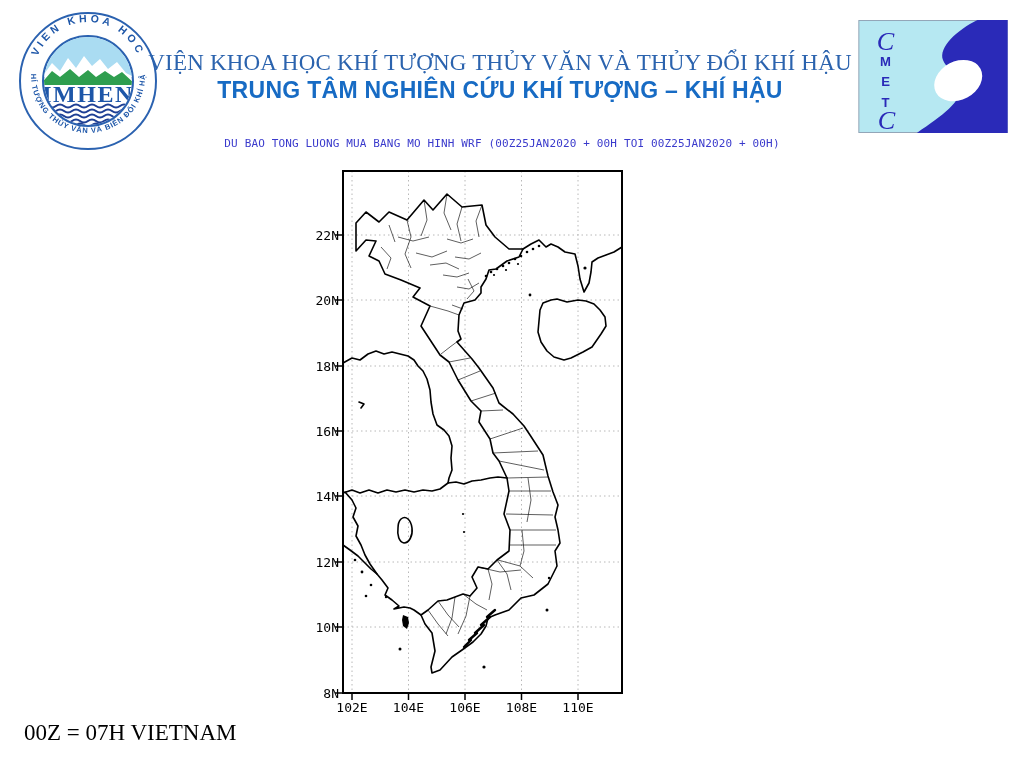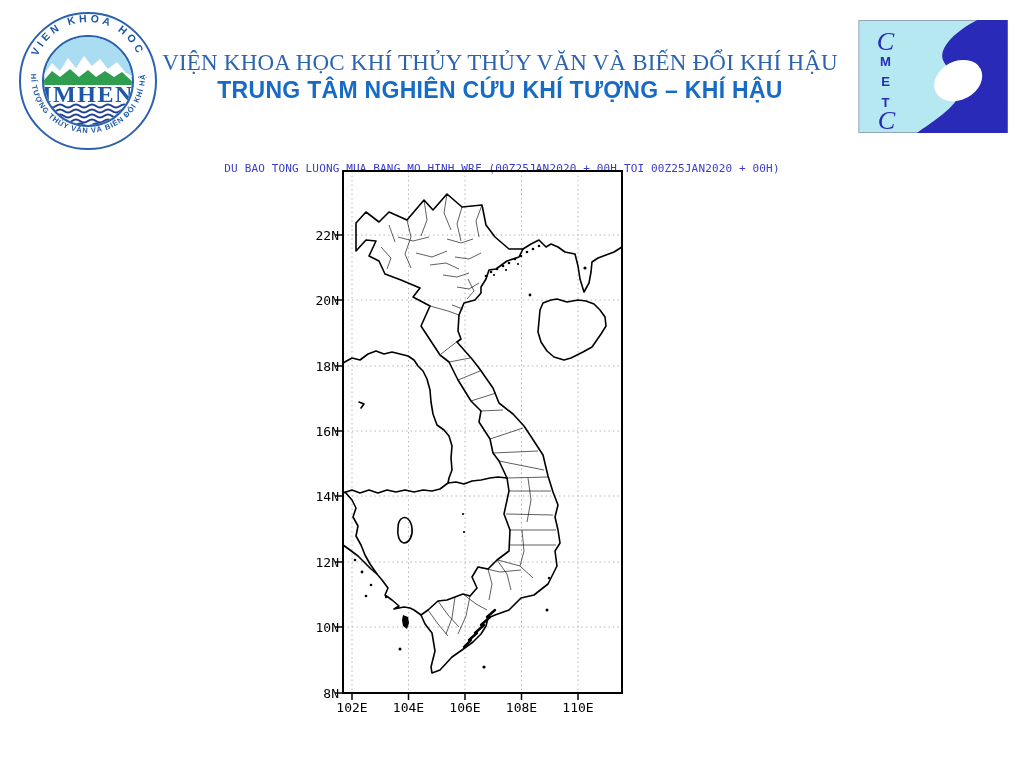--- a/index.html
+++ b/index.html
@@ -6,21 +6,21 @@
   .canvas{position:relative;width:1024px;height:768px;background:#ffffff;overflow:hidden;
           font-family:"Liberation Sans","DejaVu Sans",sans-serif;}
   .hline1{position:absolute;top:50px;left:0;width:1000px;text-align:center;
           font-family:"Liberation Serif","DejaVu Serif",serif;font-size:23px;font-weight:500;
           color:#2b63ae;letter-spacing:0.2px;}
   .hline2{position:absolute;top:77px;left:0;width:1000px;text-align:center;
           font-family:Liberation Sans, sans-serif;font-size:23px;font-weight:700;
           color:#176bc4;letter-spacing:0.3px;}
   .subtitle{position:absolute;top:137px;left:0;width:1004px;text-align:center;
           font-family:"DejaVu Sans Mono","Liberation Mono",monospace;font-size:11px;
-          color:#3a3acc;letter-spacing:0.15px;white-space:pre;margin-top:25px;}
+          color:#3a3acc;letter-spacing:0.15px;white-space:pre;}
   .footnote{position:absolute;left:24px;top:720px;
           font-family:"Liberation Serif","DejaVu Serif",serif;font-size:23px;color:#000;}
   .imhen{position:absolute;left:18px;top:11px;width:140px;height:140px;}
   .cmetc{position:absolute;left:858px;top:20px;width:150px;height:113px;}
   .mapsvg{position:absolute;left:280px;top:158px;width:370px;height:562px;}
   .grid{stroke:#b8b8b8;stroke-width:1;stroke-dasharray:1.5 3;fill:none;}
   .frame{fill:none;stroke:#000;stroke-width:2;}
   .coast{fill:none;stroke:#000;stroke-width:1.6;stroke-linejoin:round;stroke-linecap:round;}
   .prov{fill:none;stroke:#000;stroke-width:0.7;stroke-linejoin:round;opacity:0.9;}
   .thick{stroke:#000;stroke-width:2.4;stroke-linecap:round;}
@@ -59,21 +59,21 @@
       <path id="arcB" d="M13,65 A57,57 0 1 0 127,65"></path>
     </defs>
     <text font-size="10.5" font-weight="bold" letter-spacing="3.5" fill="#1d56a8">
       <textPath href="#arcT" startOffset="50%" text-anchor="middle">VIEN KHOA HOC</textPath>
     </text>
     <text font-size="7.5" font-weight="bold" letter-spacing="0.8" fill="#1d56a8">
       <textPath href="#arcB" startOffset="50%" text-anchor="middle">KHÍ TƯỢNG THỦY VĂN VÀ BIẾN ĐỔI KHÍ HẬU</textPath>
     </text>
   </svg>
 
-  <div class="hline1">VIỆN KHOA HỌC KHÍ THỦY THỦY VĂN VÀ BIẾN ĐỔI KHÍ HẬU</div>
+  <div class="hline1">VIỆN KHOA HỌC KHÍ TƯỢNG THỦY VĂN VÀ THỦY ĐỔI KHÍ HẬU</div>
   <div class="hline2">TRUNG TÂM NGHIÊN CỨU KHÍ TƯỢNG – KHÍ HẬU</div>
 
   <svg class="cmetc" viewBox="0 0 148 112">
     <rect x="0.5" y="0.5" width="147" height="111" fill="#b6e8f2" stroke="#93a6b8" stroke-width="1"></rect>
     <path d="M118,0 L148,0 L148,112 L58,112 C84,94 102,82 103,64 C104,50 90,54 84,40 C79,27 98,10 118,0 Z" fill="#2a2ab8"></path>
     <ellipse cx="99" cy="60" rx="25" ry="19" transform="rotate(-28 99 60)" fill="#ffffff"></ellipse>
     <g fill="#2a2ab8" text-anchor="middle">
       <text x="27" y="30" font-family="Liberation Serif, DejaVu Serif, serif" font-style="italic" font-size="26">C</text>
       <text x="27" y="46" font-size="13" font-weight="bold">M</text>
       <text x="27" y="65" font-size="13" font-weight="bold">E</text>
@@ -225,14 +225,15 @@
     </g>
     <g>
       <text class="axlabel" x="352" y="712" text-anchor="middle">102E</text>
       <text class="axlabel" x="408.5" y="712" text-anchor="middle">104E</text>
       <text class="axlabel" x="465" y="712" text-anchor="middle">106E</text>
       <text class="axlabel" x="521.5" y="712" text-anchor="middle">108E</text>
       <text class="axlabel" x="578" y="712" text-anchor="middle">110E</text>
     </g>
   </svg>
 
+  <div class="footnote">00Z = 07H VIETNAM</div>
 
 </div>
 
 </body></html>

